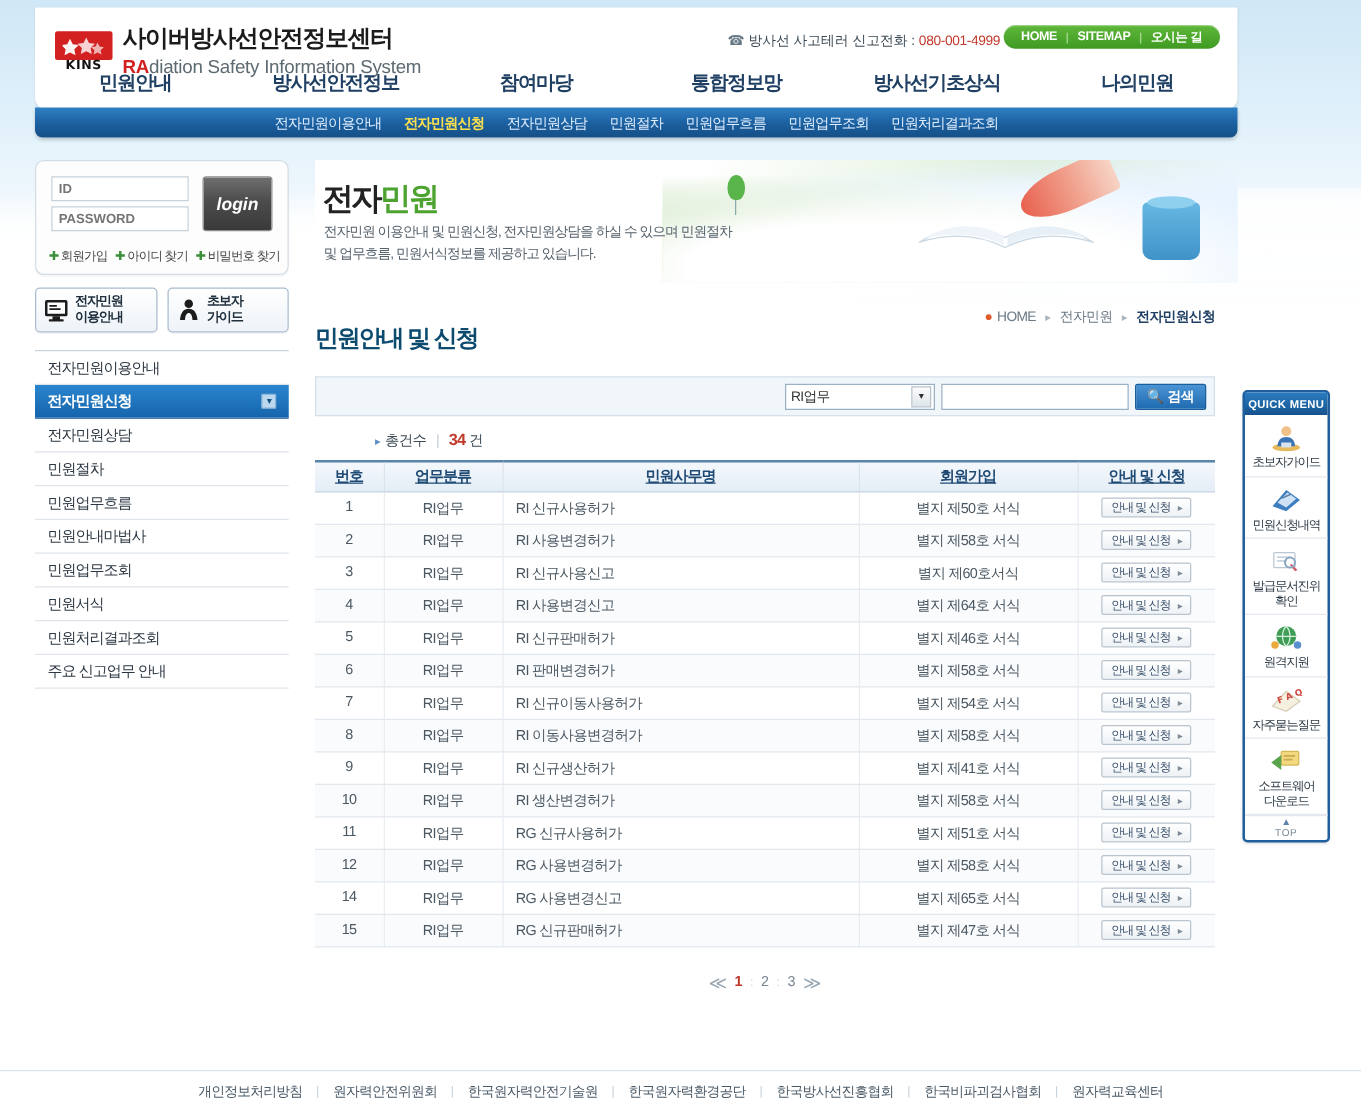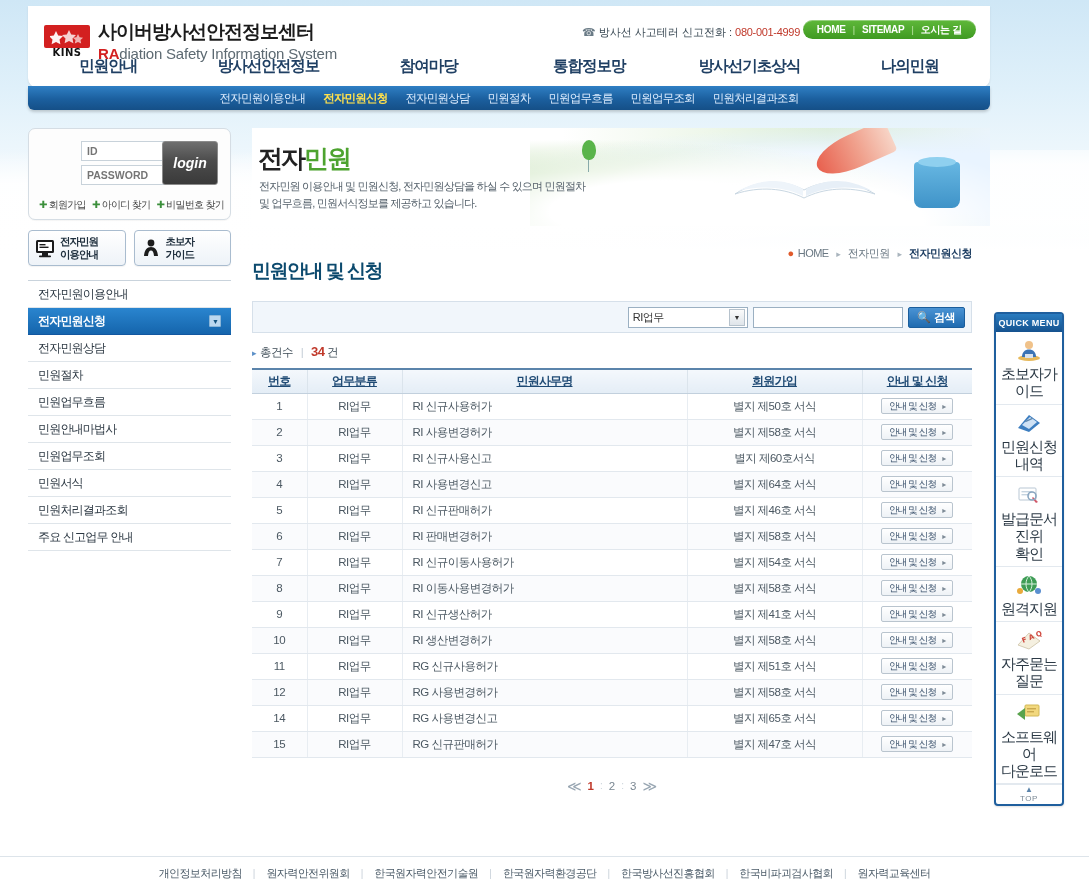--- a/index.html
+++ b/index.html
@@ -94,21 +94,21 @@
   .login-box {
     width:203px; height:92px; background:#fdfdfd;
     border:1px solid #d5dde4; border-radius:7px; position:relative;
     box-shadow:0 1px 1px rgba(0,0,0,.04);
   }
   .lgf { position:absolute; left:12px; top:12px; width:110px; }
   .lgf input {
     width:110px; height:20px; margin-bottom:4px;
     border:1px solid #c8d2da; background:#fff;
     font-size:10.5px; font-weight:bold; color:#4a5660;
-    padding:0 5px; font-family:"Liberation Sans",sans-serif;margin-left:40px;
+    padding:0 5px; font-family:"Liberation Sans",sans-serif;
   }
   .login-btn {
     position:absolute; right:12px; top:12px; width:56px; height:44px;
     border:1px solid #8b8b8b; border-radius:3px;
     background:linear-gradient(180deg,#6f6f6f 0%,#4c4c4c 45%,#3a3a3a 100%);
     color:#fff; font-size:14px; font-style:italic; font-weight:bold;
     display:flex; align-items:center; justify-content:center; cursor:pointer;
   }
   .lg-links {
     position:absolute; left:10px; bottom:7px; width:185px;
@@ -215,21 +215,21 @@
   .sinput {
     width:150px; height:21px; border:1px solid #9bb0c2; background:#fff;
     font-size:11px; padding:0 4px; font-family:"Liberation Sans",sans-serif;
   }
   .sbtn {
     height:21px; padding:0 9px; border:1px solid #1b5e9c; border-radius:2px;
     background:linear-gradient(180deg,#4a93d4 0%,#1f6bb0 100%);
     color:#fff; font-size:11px; font-weight:bold; letter-spacing:-.5px;
     display:flex; align-items:center; gap:3px; cursor:pointer;
   }
-  .cnt { margin-top:11px; font-size:11.5px; color:#3c4a55; letter-spacing:-.5px; }
+  .cnt { margin-top:11px; font-size:11.5px; color:#3c4a55; letter-spacing:-.5px;margin-left:48px; }
   .cnt .tri { color:#5b8fc7; margin-right:4px; font-size:9px; }
   .cnt .bar { color:#c2ccd5; margin:0 5px; }
   .cnt .n { color:#c0392b; font-weight:bold; font-size:13px; }
 
   table.lst { margin-top:8px; width:720px; border-collapse:collapse; }
   table.lst th {
     height:24px; background:linear-gradient(180deg,#f4f8fc 0%,#e4edf6 100%);
     border-top:2px solid #5b84ab; border-bottom:1px solid #c2d0dd;
     border-right:1px solid #dbe4ec;
     font-size:12px; font-weight:bold; color:#1f4a74; letter-spacing:-.8px;text-decoration:underline;
@@ -268,21 +268,21 @@
   .quick-hd {
     height:18px; background:linear-gradient(180deg,#2a7cc0 0%,#15528e 100%);
     color:#fff; font-size:9px; font-weight:bold; letter-spacing:.3px;
     display:flex; align-items:center; justify-content:center;
   }
   .qi {
     padding:5px 2px 4px; border-bottom:1px solid #e3e9ef; text-align:center; cursor:pointer;
   }
   .qi:last-of-type { border-bottom:none; }
   .qi .ico { height:26px; display:flex; align-items:center; justify-content:center; }
-  .qi .lb { font-size:15px; color:#2c3a46; letter-spacing:-1px; line-height:1.15; margin-top:2px; }
+  .qi .lb { font-size:10px; color:#2c3a46; letter-spacing:-1px; line-height:1.15; margin-top:2px; }
   .qtop { height:20px; display:flex; flex-direction:column; align-items:center; justify-content:center; border-top:1px solid #e3e9ef; cursor:pointer; }
   .qtop .ar { font-size:8px; color:#5b84ab; line-height:1; }
   .qtop .tx { font-size:8px; color:#7c8a96; letter-spacing:.5px; }
 
   
   .footer {
     position:absolute; left:0; top:856px; width:1089px; height:33px;
     border-top:1px solid #dde4ea; background:#ffffff;
     display:flex; align-items:center; justify-content:center; gap:0;
   }

